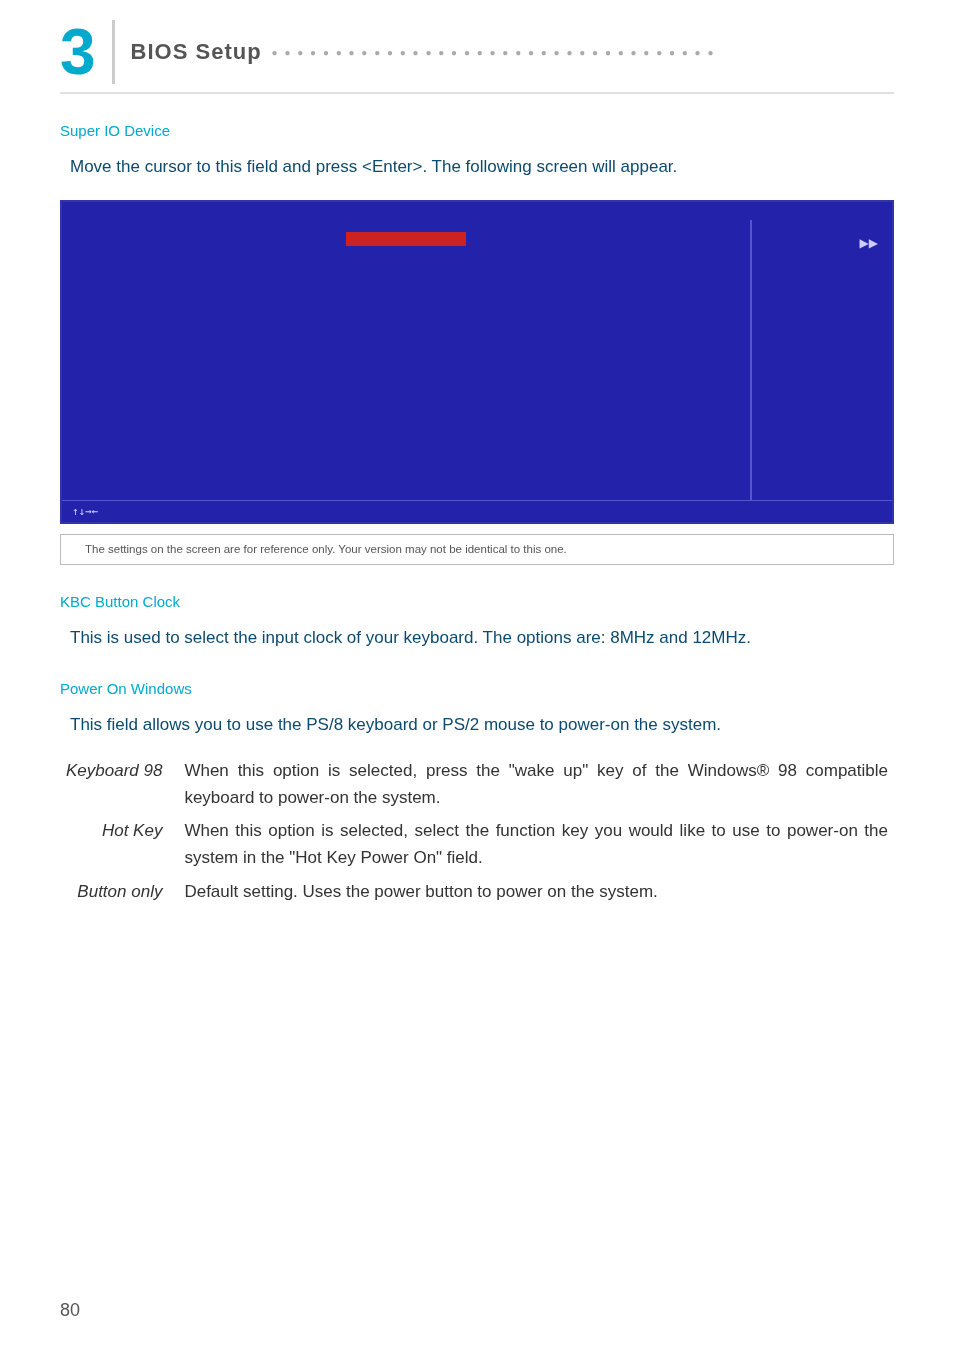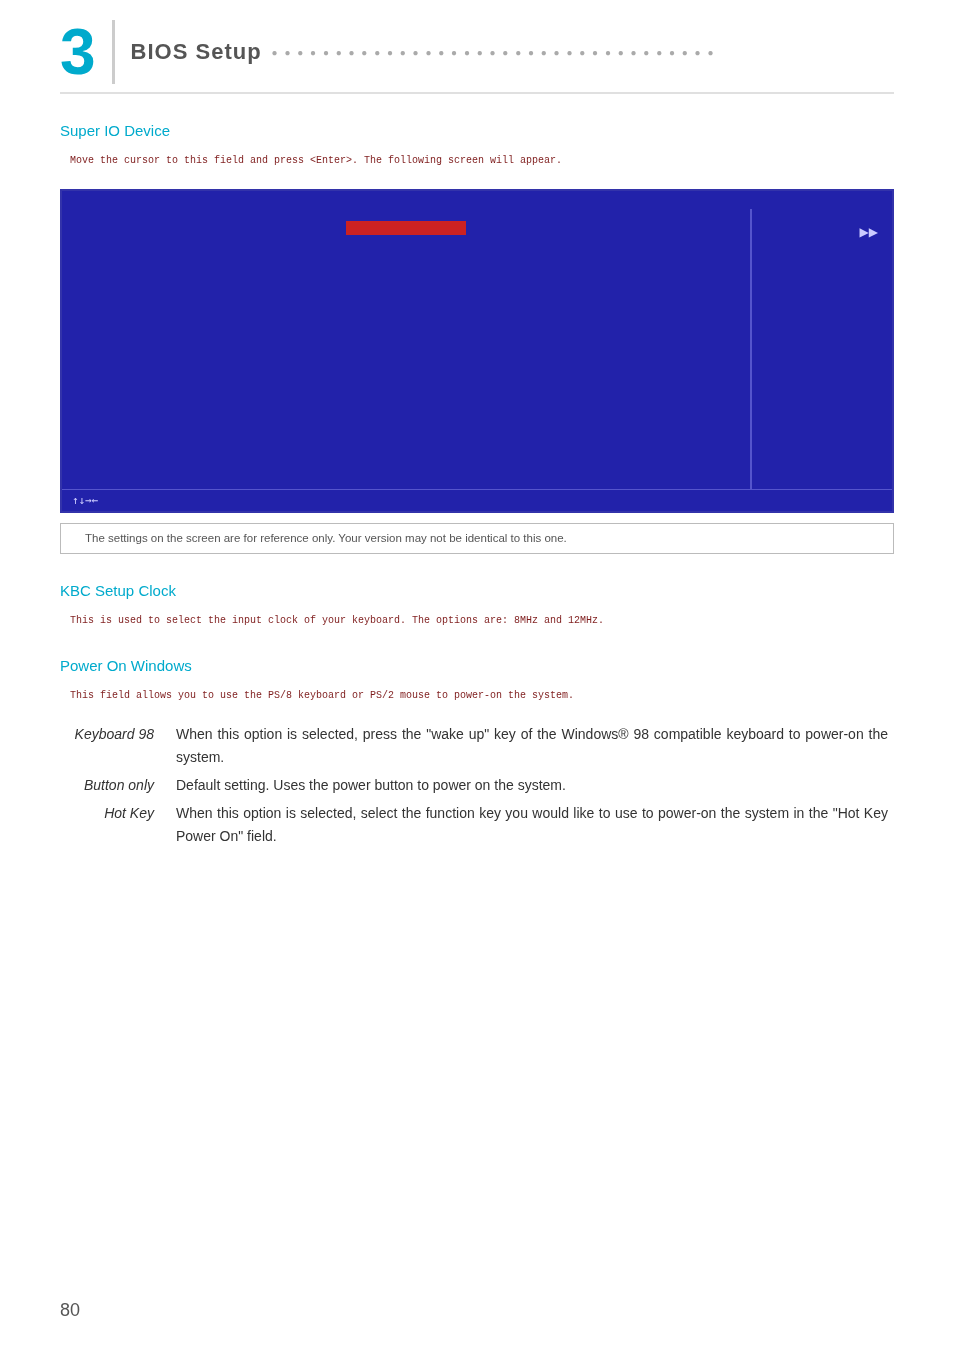--- a/index.html
+++ b/index.html
@@ -61,27 +61,26 @@
 
     .section-heading {
       color: #00aacc;
       font-size: 15px;
       font-weight: normal;
       margin-bottom: 14px;
       margin-top: 28px;
     }
 
     .body-text {
-      font-size: 10px;
-      color: #7f1d1d;
+      font-size: 17px;
+      color: #0c4a6e;
       line-height: 1.6;
       text-align: justify;
       margin-bottom: 16px;
       padding-left: 10px;
-      font-family: Liberation Mono, monospace;
     }
 
     
     .bios-screen-wrapper {
       margin: 20px 0 10px 0;
       border: 2px solid #3333aa;
     }
 
     .bios-screen-outer {
       background: #2222aa;
@@ -156,21 +155,21 @@
     
     .options-table {
       width: 100%;
       margin: 10px 0;
       border-collapse: collapse;
     }
 
     .options-table td {
       vertical-align: top;
       padding: 3px 6px;
-      font-size: 14px;
+      font-size: 17px;
       line-height: 1.6;
       color: #333;
       text-align: justify;
     }
 
     .options-table td.opt-label {
       font-style: italic;
       width: 110px;
       text-align: right;
       padding-right: 16px;
@@ -214,36 +213,36 @@
       </div>
     </div>
     <div class="bios-bottom-bar">
       <span>↑↓→←</span>
     </div>
   </div>
 </div>
 
 <div class="screen-caption">The settings on the screen are for reference only. Your version may not be identical to this one.</div>
 
-<div class="section-heading">KBC Setup Clock</div>
+<div class="section-heading">KBC Button Clock</div>
 <div class="body-text">This is used to select the input clock of your keyboard. The options are: 8MHz and 12MHz.</div>
 
 <div class="section-heading">Power On Windows</div>
 <div class="body-text">This field allows you to use the PS/8 keyboard or PS/2 mouse to power-on the system.</div>
 
 <table class="options-table">
   <tbody id="options-tbody">
   <tr>
     <td class="opt-label">Keyboard 98</td>
     <td>When this option is selected, press the "wake up" key of the Windows® 98 compatible keyboard to power-on the system.</td>
   </tr>
       <tr>
+    <td class="opt-label">Hot Key</td>
+    <td>When this option is selected, select the function key you would like to use to power-on the system in the "Hot Key Power On" field.</td>
+  </tr>
+      <tr>
     <td class="opt-label">Button only</td>
     <td>Default setting. Uses the power button to power on the system.</td>
   </tr>
-      <tr>
-    <td class="opt-label">Hot Key</td>
-    <td>When this option is selected, select the function key you would like to use to power-on the system in the "Hot Key Power On" field.</td>
-  </tr>
     </tbody>
 </table>
 
 <div class="page-number">80</div>
 
 </body></html>

